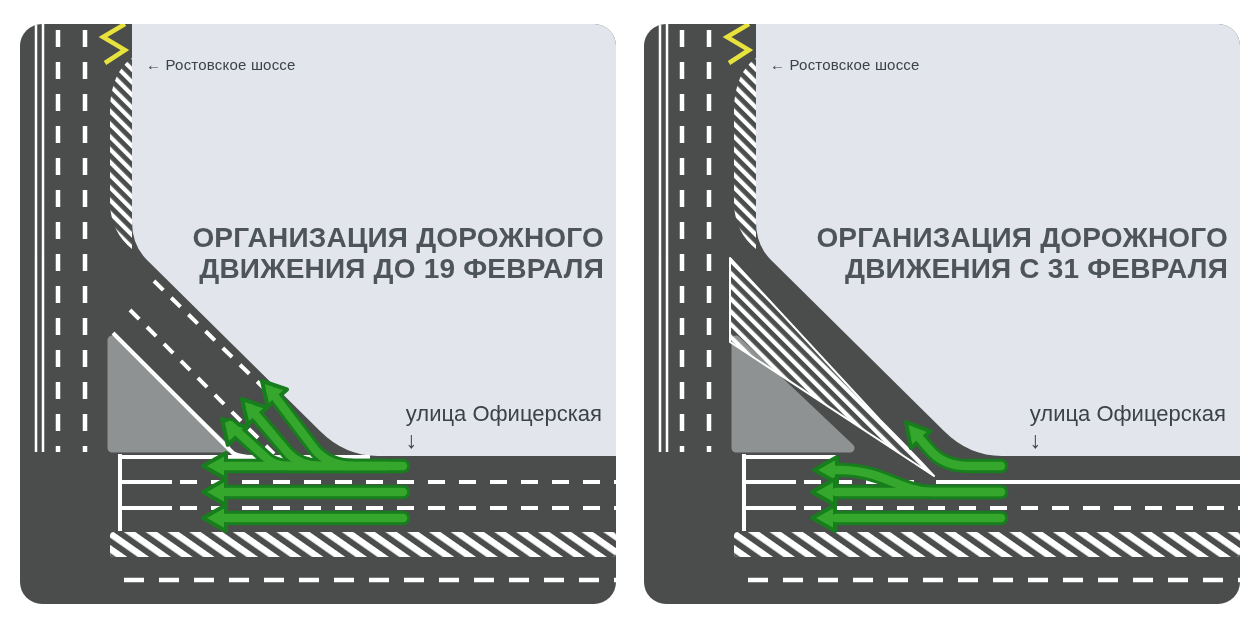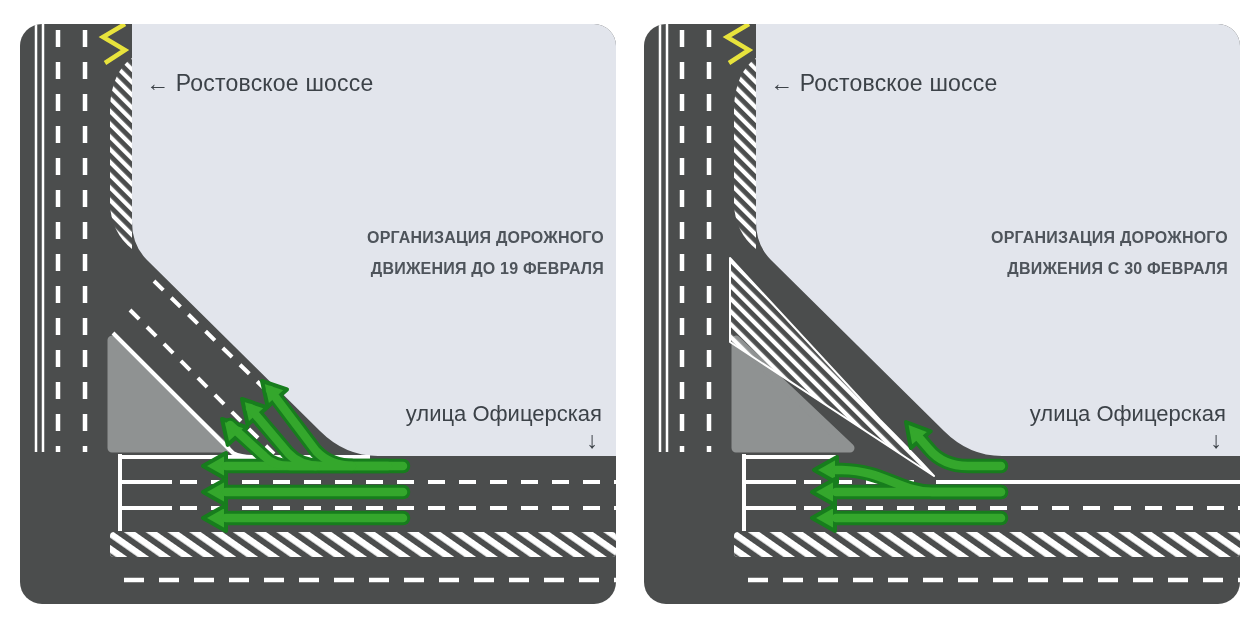--- a/index.html
+++ b/index.html
@@ -27,25 +27,25 @@
   .line4{stroke:var(--marking);stroke-width:4;fill:none}
   .dashR{stroke:var(--marking);stroke-width:4;fill:none;stroke-dasharray:13 11}
   .dashS{stroke:var(--marking);stroke-width:4;fill:none;stroke-dasharray:17 14}
   .dashB{stroke:var(--marking);stroke-width:4.5;fill:none;stroke-dasharray:20 15}
   .stripBase{fill:var(--marking)}
   .so{fill:none;stroke:var(--green_dark);stroke-width:14.5;stroke-linecap:round;stroke-linejoin:round}
   .si{fill:none;stroke:var(--green);stroke-width:8.5;stroke-linecap:round;stroke-linejoin:round}
   .head{fill:var(--green);stroke:var(--green_dark);stroke-width:4;stroke-linejoin:round}
 
   
-  .hw-label{position:absolute;left:126px;top:46px;font-size:23px;color:var(--label);
+  .hw-label{position:absolute;left:126px;top:32px;font-size:15px;color:var(--label);
     letter-spacing:.2px;white-space:nowrap}
   .title{position:absolute;right:12px;top:198px;text-align:right;font-weight:bold;
-    font-size:16px;line-height:31px;color:var(--title);letter-spacing:.2px;white-space:nowrap}
-  .street{position:absolute;right:14px;top:376px;text-align:right;font-size:22px;
+    font-size:28px;line-height:31px;color:var(--title);letter-spacing:.2px;white-space:nowrap}
+  .street{position:absolute;right:14px;top:376px;font-size:22px;
     line-height:27px;color:var(--label);white-space:nowrap}
   .street .arr{display:block;padding-right:4px;font-size:23px}
 </style>
 </head>
 <body>
 
 <div class="stage">
 
   <div class="panel p0">
     <svg viewBox="0 0 596 580">
@@ -183,21 +183,21 @@
           <path class="si" d="M357,468 H288 C252,466 240,447 198,446 L192,446"></path>
           <path class="si" d="M357,468 H192"></path>
           <path class="si" d="M357,494 H192"></path>
         </g>
       </g>
     </svg>
 
     <div class="hw-label">← Ростовское шоссе</div>
     <div class="title">
       <span>ОРГАНИЗАЦИЯ ДОРОЖНОГО</span><br>
-      <span>ДВИЖЕНИЯ С 30 ФЕВРАЛЯ</span>
+      <span>ДВИЖЕНИЯ С 31 ФЕВРАЛЯ</span>
     </div>
     <div class="street">
       <span>улица Офицерская</span>
       <span class="arr">↓</span>
     </div>
   </div>
 
 </div>
 
 </body></html>

